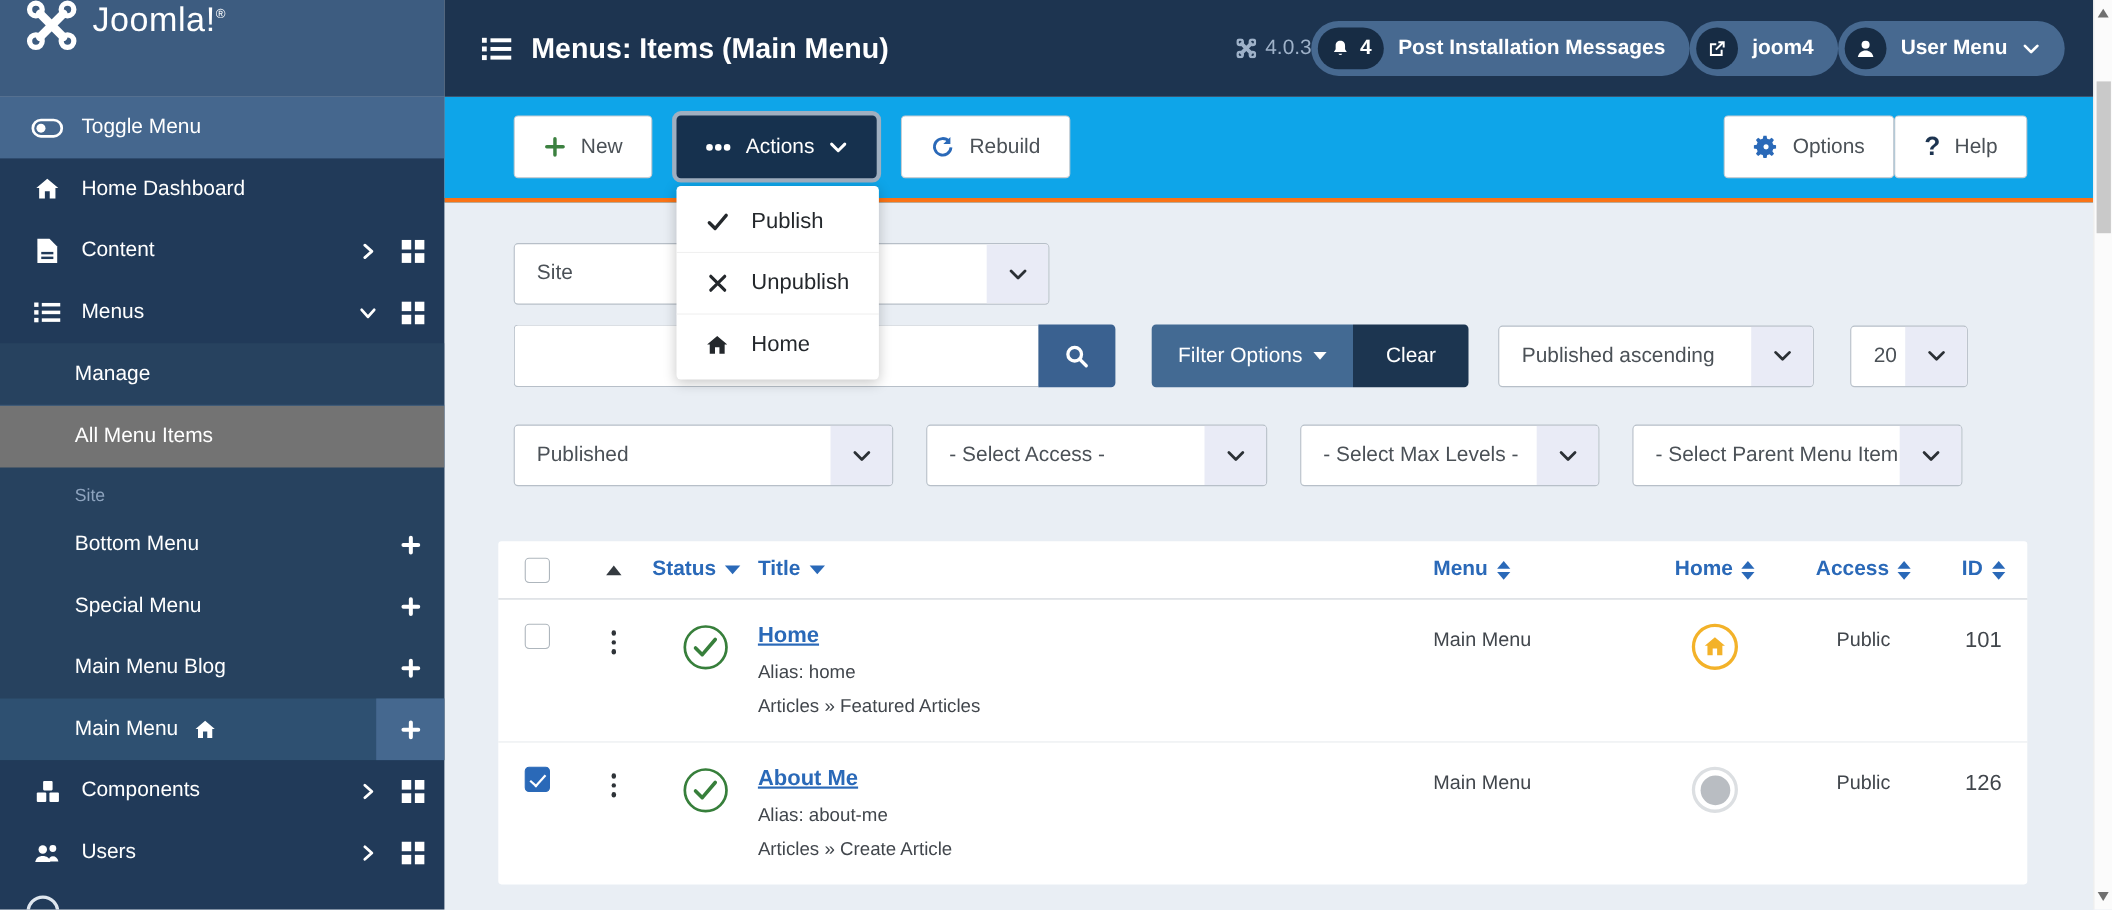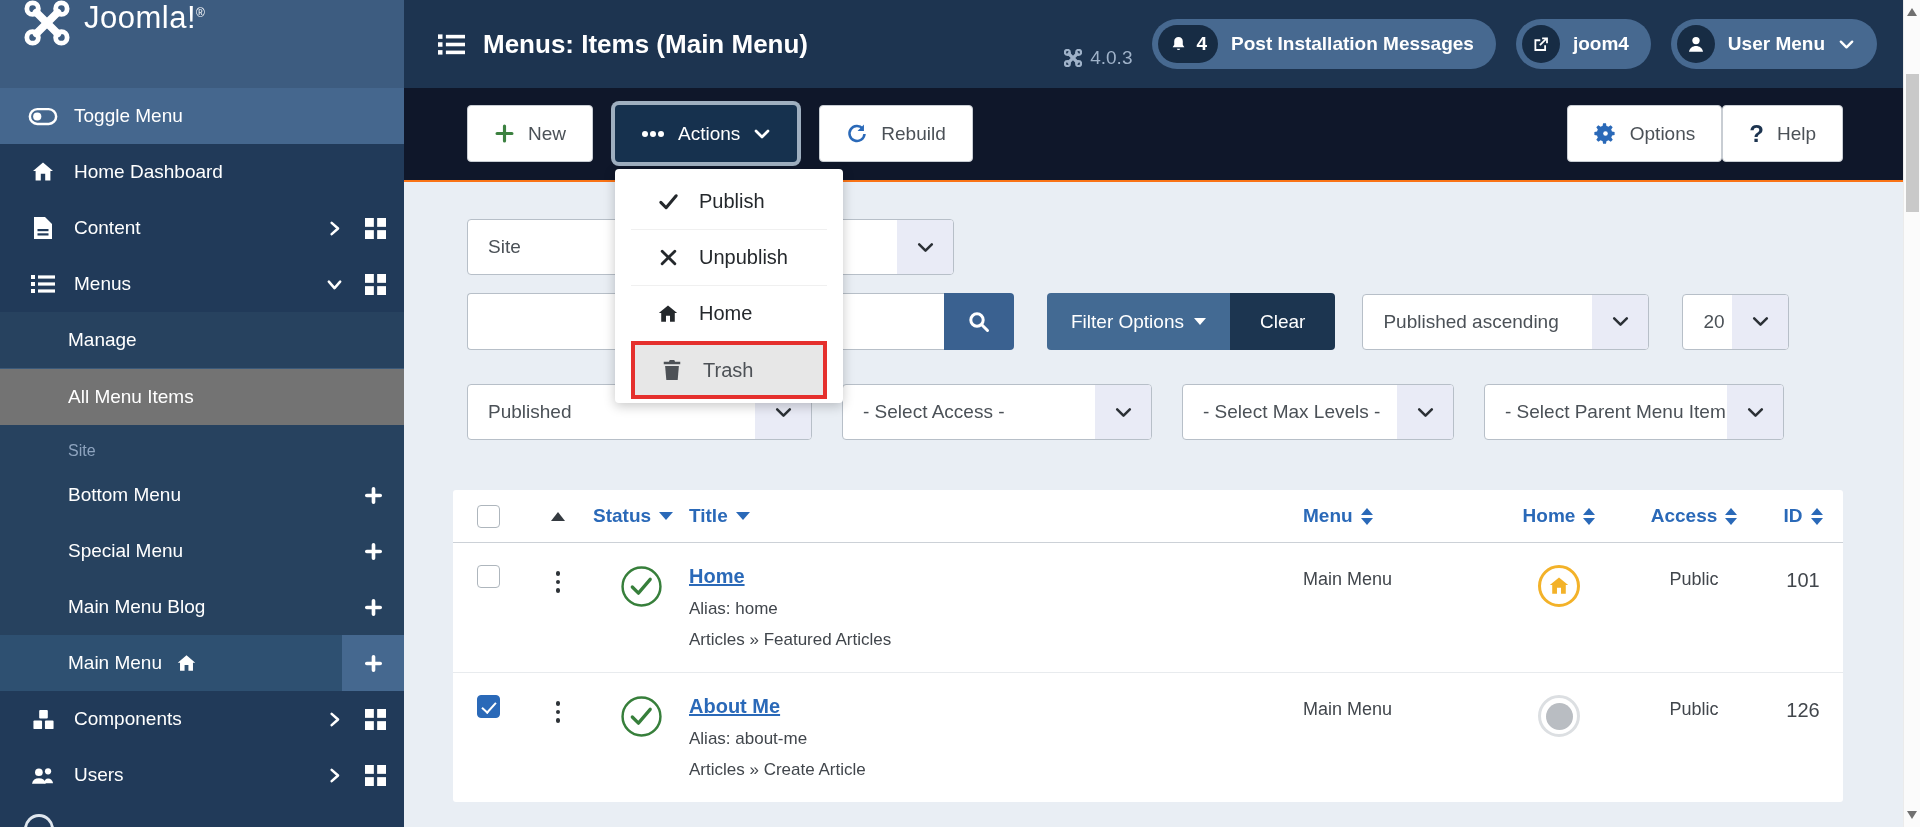--- a/index.html
+++ b/index.html
@@ -7,21 +7,21 @@
               font-family:"Liberation Sans","DejaVu Sans",sans-serif; position:relative; }
   svg { display:block; }
 
   
   .app-header { position:absolute; top:0; left:0; width:1903px; height:88px; display:flex; z-index:20; }
   .logo-block { width:404px; background:#3d5c80; display:flex; align-items:flex-start; padding-left:24px; gap:14px; flex:none; }
   .logo-text { color:#fff; font-size:31px; letter-spacing:.5px; }
   .logo-reg  { color:#fff; font-size:12px; vertical-align:super; }
   .titlebar  { flex:1; background:#1d3450; display:flex; align-items:center; padding:0 26px 0 34px; gap:18px; }
   .page-title{ color:#fff; font-size:26px; font-weight:bold; white-space:nowrap; }
-  .titlebar-right { margin-left:auto; display:flex; align-items:flex-end; gap:20px; }
+  .titlebar-right { margin-left:auto; display:flex; align-items:center; }
   .version { color:#9fb2c9; font-size:19px; display:flex; align-items:center; gap:8px; }
   .pill { height:50px; border-radius:25px; background:#476990; color:#fff; display:flex; align-items:center;
           padding:0 22px 0 6px; gap:13px; font-size:19px; font-weight:bold; border:none; cursor:pointer;
           font-family:inherit; }
   .pill-cap { height:38px; min-width:38px; border-radius:19px; background:#172c44; display:flex;
               align-items:center; justify-content:center; gap:8px; padding:0 11px; color:#fff; font-size:19px; }
   .pill-cap.circle { width:38px; padding:0; }
 
   
   .sidebar { position:absolute; top:88px; left:0; width:404px; bottom:0; background:#213a59; overflow:hidden; z-index:10; }
@@ -35,32 +35,32 @@
   .srow.active { background:#737373; }
   .section-label { padding:17px 0 7px 68px; color:#8ea4bf; font-size:16px; }
   .srow.mainmenu { background:#2e5071; padding-right:0; }
   .plus-cell { margin-left:auto; width:62px; height:100%; display:flex; align-items:center; justify-content:center; }
   .mainmenu .plus-cell { background:#45688f; }
   .mm-home { margin-left:14px; display:flex; }
   .peek-circle { position:absolute; bottom:-17px; left:24px; width:30px; height:30px; border:3px solid #dfe6ee; border-radius:50%; }
 
   
   .content { position:absolute; left:404px; top:88px; right:17px; bottom:0; background:#e9eef4; }
-  .toolbar { background:#0f172a; border-bottom:2px solid #f97316; padding:17px 60px 18px 63px; display:flex; align-items:center; }
+  .toolbar { background:#0ea5e9; border-bottom:4px solid #f97316; padding:17px 60px 18px 63px; display:flex; align-items:center; }
   .btn { height:57px; border-radius:4px; font-size:19px; display:inline-flex; align-items:center; gap:13px;
          padding:0 26px; border:1px solid #c8cdd3; background:#fff; color:#4b5157; cursor:pointer; font-family:inherit; }
   .btn.dark { background:#16314e; color:#fff; border:none; box-shadow:0 0 0 4px #9fafc0; }
   .tleft { display:flex; align-items:center; gap:22px; }
   .tright { margin-left:auto; display:flex; }
   .qmark { font-size:24px; font-weight:bold; color:#1d3450; }
 
   
   .actions-wrap { position:relative;text-decoration:underline; }
-  .dropdown { position:absolute; top:calc(100% + 7px); left:0; width:228px; background:#fff; border-radius:4px;
-              box-shadow:0 3px 12px rgba(0,0,0,.22); padding:4px 16px; z-index:100; }
+  .dropdown { position:absolute; top:calc(100% + 7px); left:0; width:184px; background:#fff; border-radius:4px;
+              box-shadow:0 3px 12px rgba(0,0,0,.22); padding:4px 0; z-index:100; }
   .ditem { height:56px; display:flex; align-items:center; gap:18px; padding:0 24px; font-size:20px; color:#24282c; cursor:pointer; }
   .ditem + .ditem { border-top:1px solid #f0f0f0; }
   .ditem.trash { background:#e7e7e7; border:4px solid #e5302d; color:#4d5156; height:58px; }
   .dicon { width:26px; display:flex; justify-content:center; flex:none; }
 
   
   .filters { padding:37px 60px 0 63px; }
   .jselect { display:inline-flex; align-items:center; height:56px; background:#fff; border:1px solid #b7bfc8;
              border-radius:4px; font-size:19px; color:#4b5157; overflow:hidden; cursor:pointer; vertical-align:top; }
   .sel-text { padding:0 20px; flex:1; white-space:nowrap; overflow:hidden; }
@@ -434,29 +434,20 @@
             <span>Unpublish</span>
           </div>
           <div class="ditem">
             <span class="dicon">
               <svg width="22" height="22" viewBox="0 0 24 24" fill="#24282c">
                   <path d="M12 2.6L22 11h-2.6v9.4h-5.2v-6.6H9.8v6.6H4.6V11H2z"></path>
                 </svg>
             </span>
             <span>Home</span>
           </div>
-          <div class="ditem trash">
-            <span class="dicon">
-              <svg width="20" height="22" viewBox="0 0 20 24" fill="#4d5156">
-                <path d="M7.5 1h5l.8 2H19v2.6H1V3h5.7z"></path>
-                <path d="M2.5 7.5h15L16.2 23H3.8z"></path>
-              </svg>
-            </span>
-            <span>Trash</span>
-          </div>
         </div>
       </div>
 
       <button class="btn">
         <svg width="22" height="22" viewBox="0 0 24 24">
           <path d="M18.2 6A8.2 8.2 0 1 0 20.2 12" fill="none" stroke="#2a69b8" stroke-width="2.8"></path>
           <path d="M19.6 1.6v7h-7z" fill="#2a69b8"></path>
         </svg>
         <span>Rebuild</span>
       </button>

